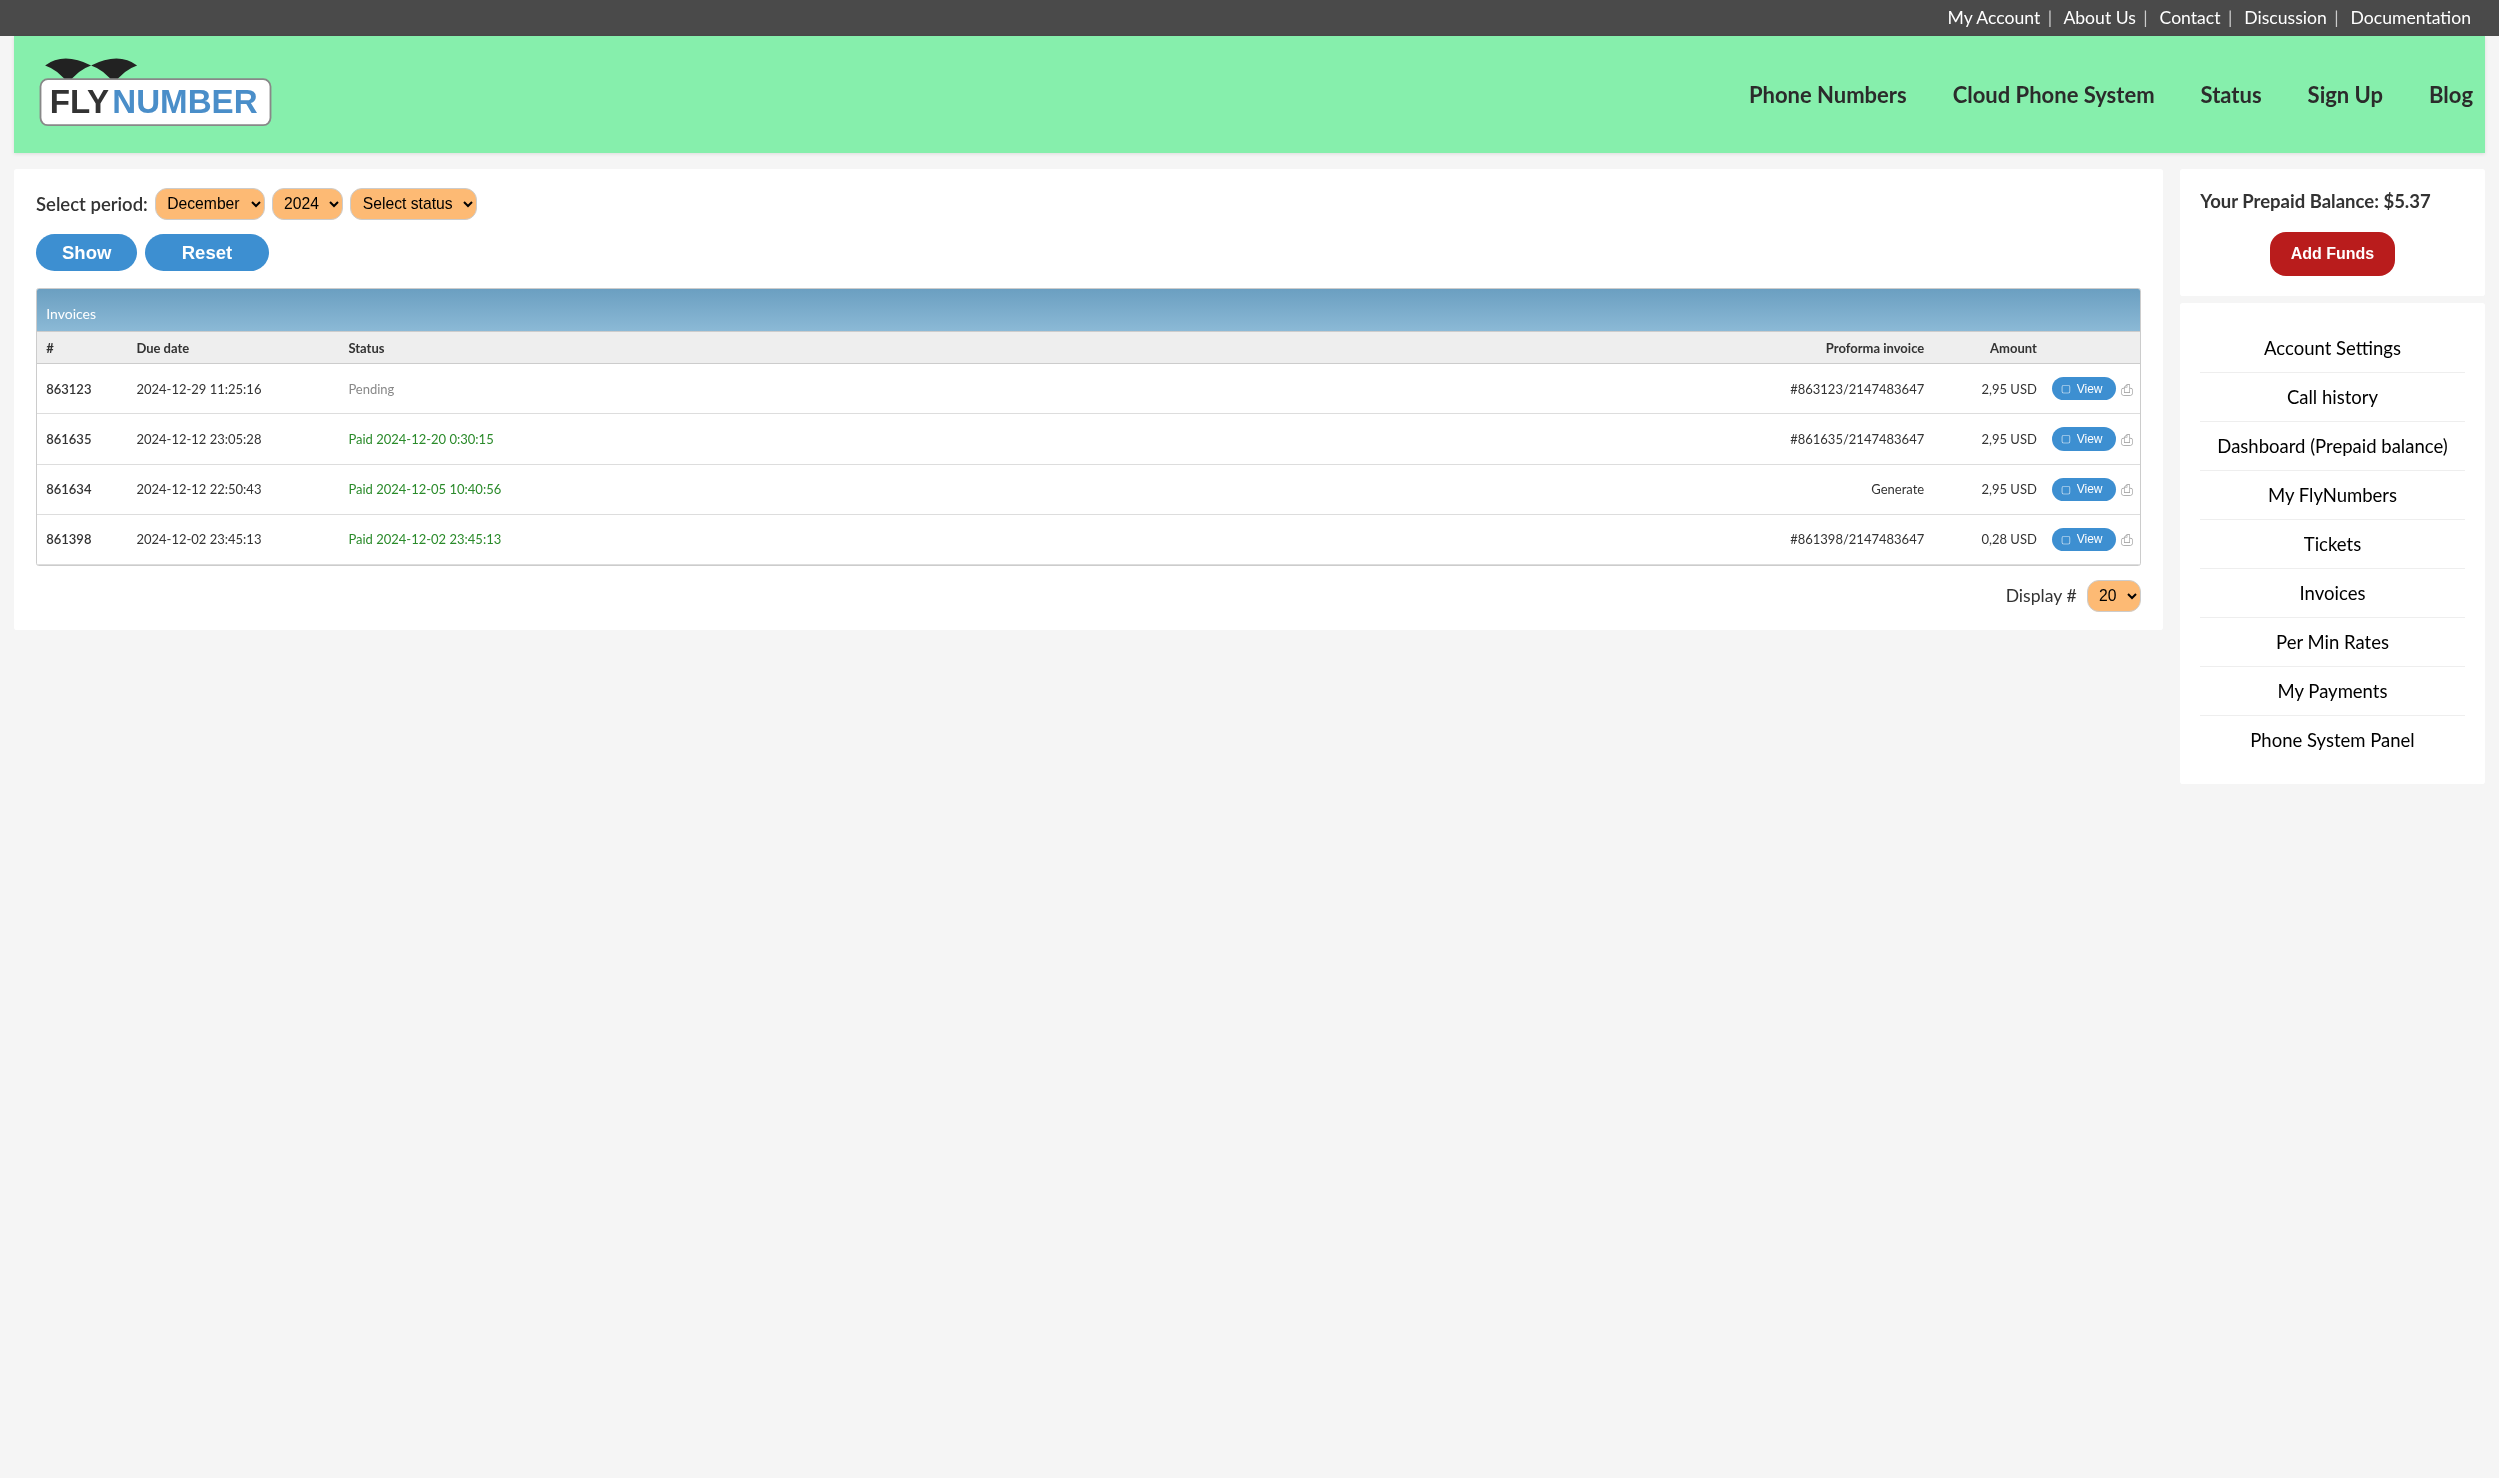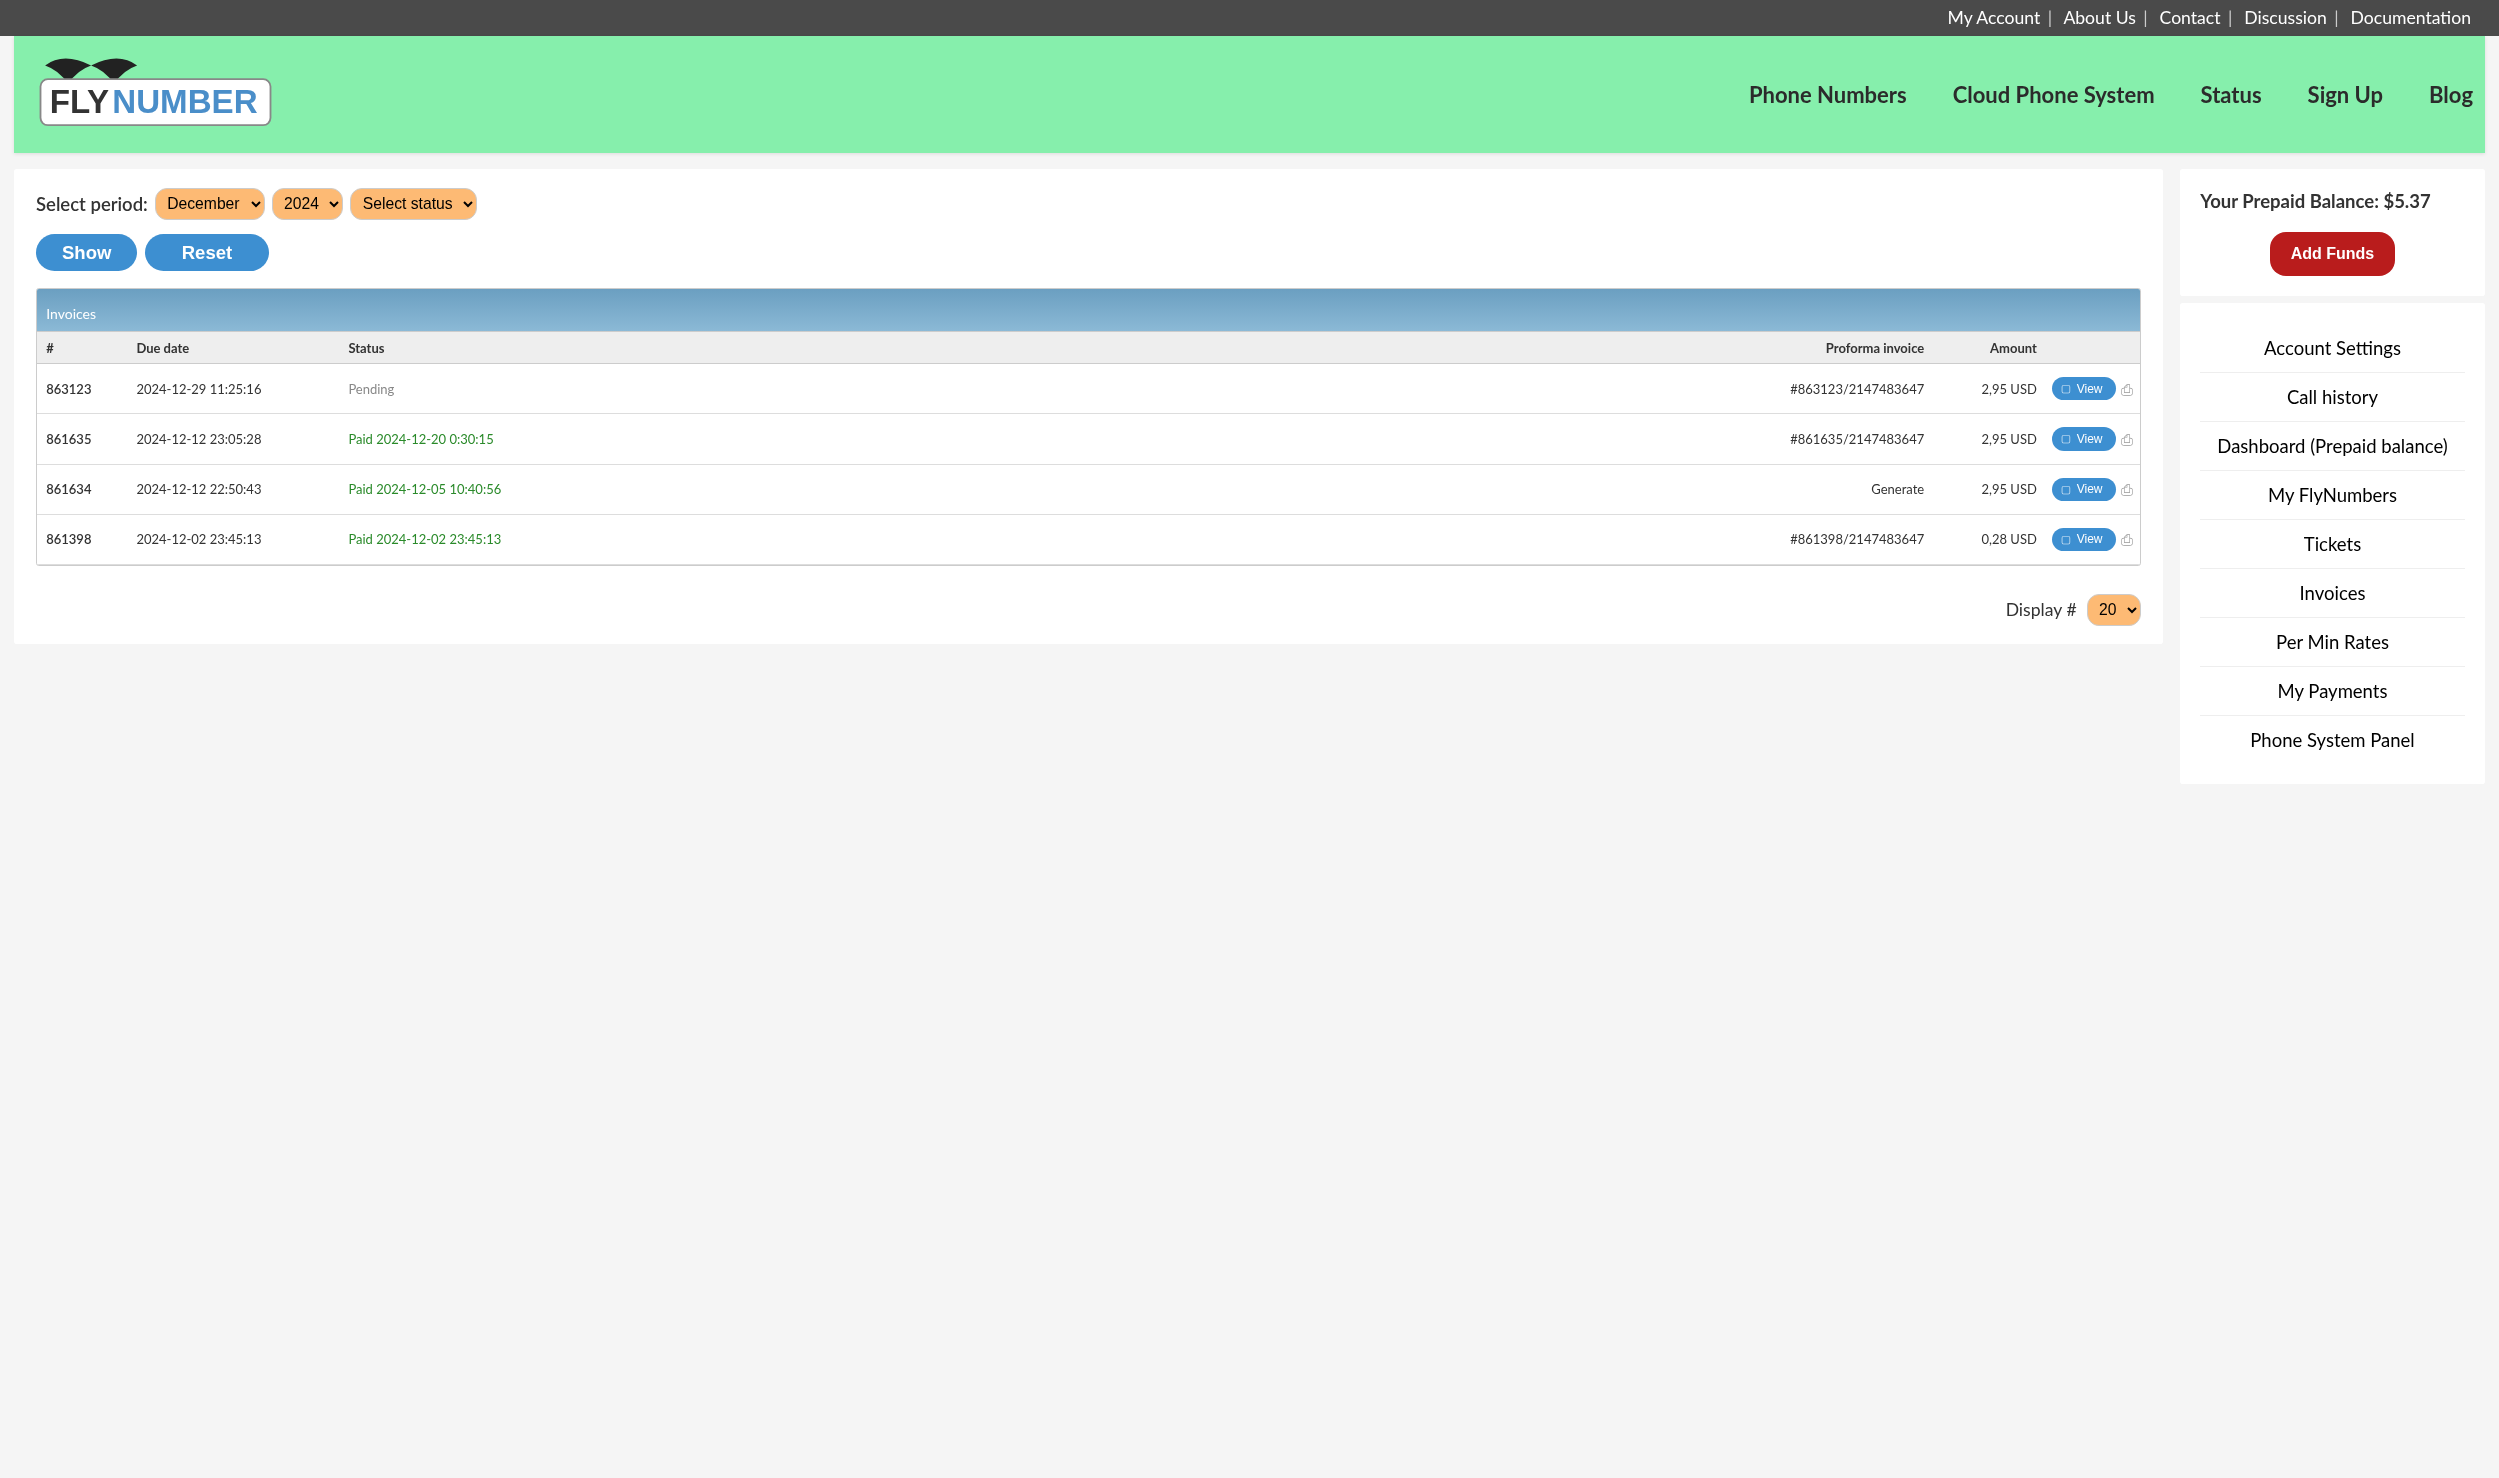--- a/index.html
+++ b/index.html
@@ -39,21 +39,21 @@
 tbody td:first-child { padding-left: 9.2px; font-weight: 600; }
 .st-pending { color: #888; }
 .st-paid { color: #2a8a2a; }
 .col-pf { text-align: right; padding-right: 37px !important; }
 .col-amt { text-align: right; }
 .col-act { text-align: right; white-space: nowrap; }
 .view-btn { background: #3d8fd1; color: #fff; border: none; border-radius: 15px; padding: 4.6px 13px 4.6px 9.2px; font-size: 12px; cursor: pointer; display: inline-flex; align-items: center; gap: 5.5px; }
 .view-btn .ic { opacity: 0.8; font-size: 11px; }
 .print-ic { display: inline-block; margin-left: 5.5px; color: #999; font-size: 15px; vertical-align: middle; cursor: pointer; }
 
-.pager { text-align: right; margin-top: 28px; font-size: 17.6px; }
+.pager { text-align: right; margin-top: 14px; font-size: 17.6px; }
 .pager select { margin-left: 5.5px; }
 
 
 .panel { background: #fff; padding: 20.3px; border-radius: 2.8px; }
 .balance-label { font-size: 18.5px; font-weight: 700; }
 .add-funds { display: block; margin: 20.3px auto 0; background: #b91c1c; color: #fff; border: none; padding: 13px 20.3px; font-size: 16px; font-weight: 600; border-radius: 16px; cursor: pointer; }
 .sidenav { display: flex; flex-direction: column; }
 .sidenav a { text-align: center; padding: 13px 0; font-size: 18.5px; color: #000000; text-decoration: none; border-bottom: 0.9px solid #eee; }
 .sidenav a:last-child { border-bottom: none; }
 </style>

